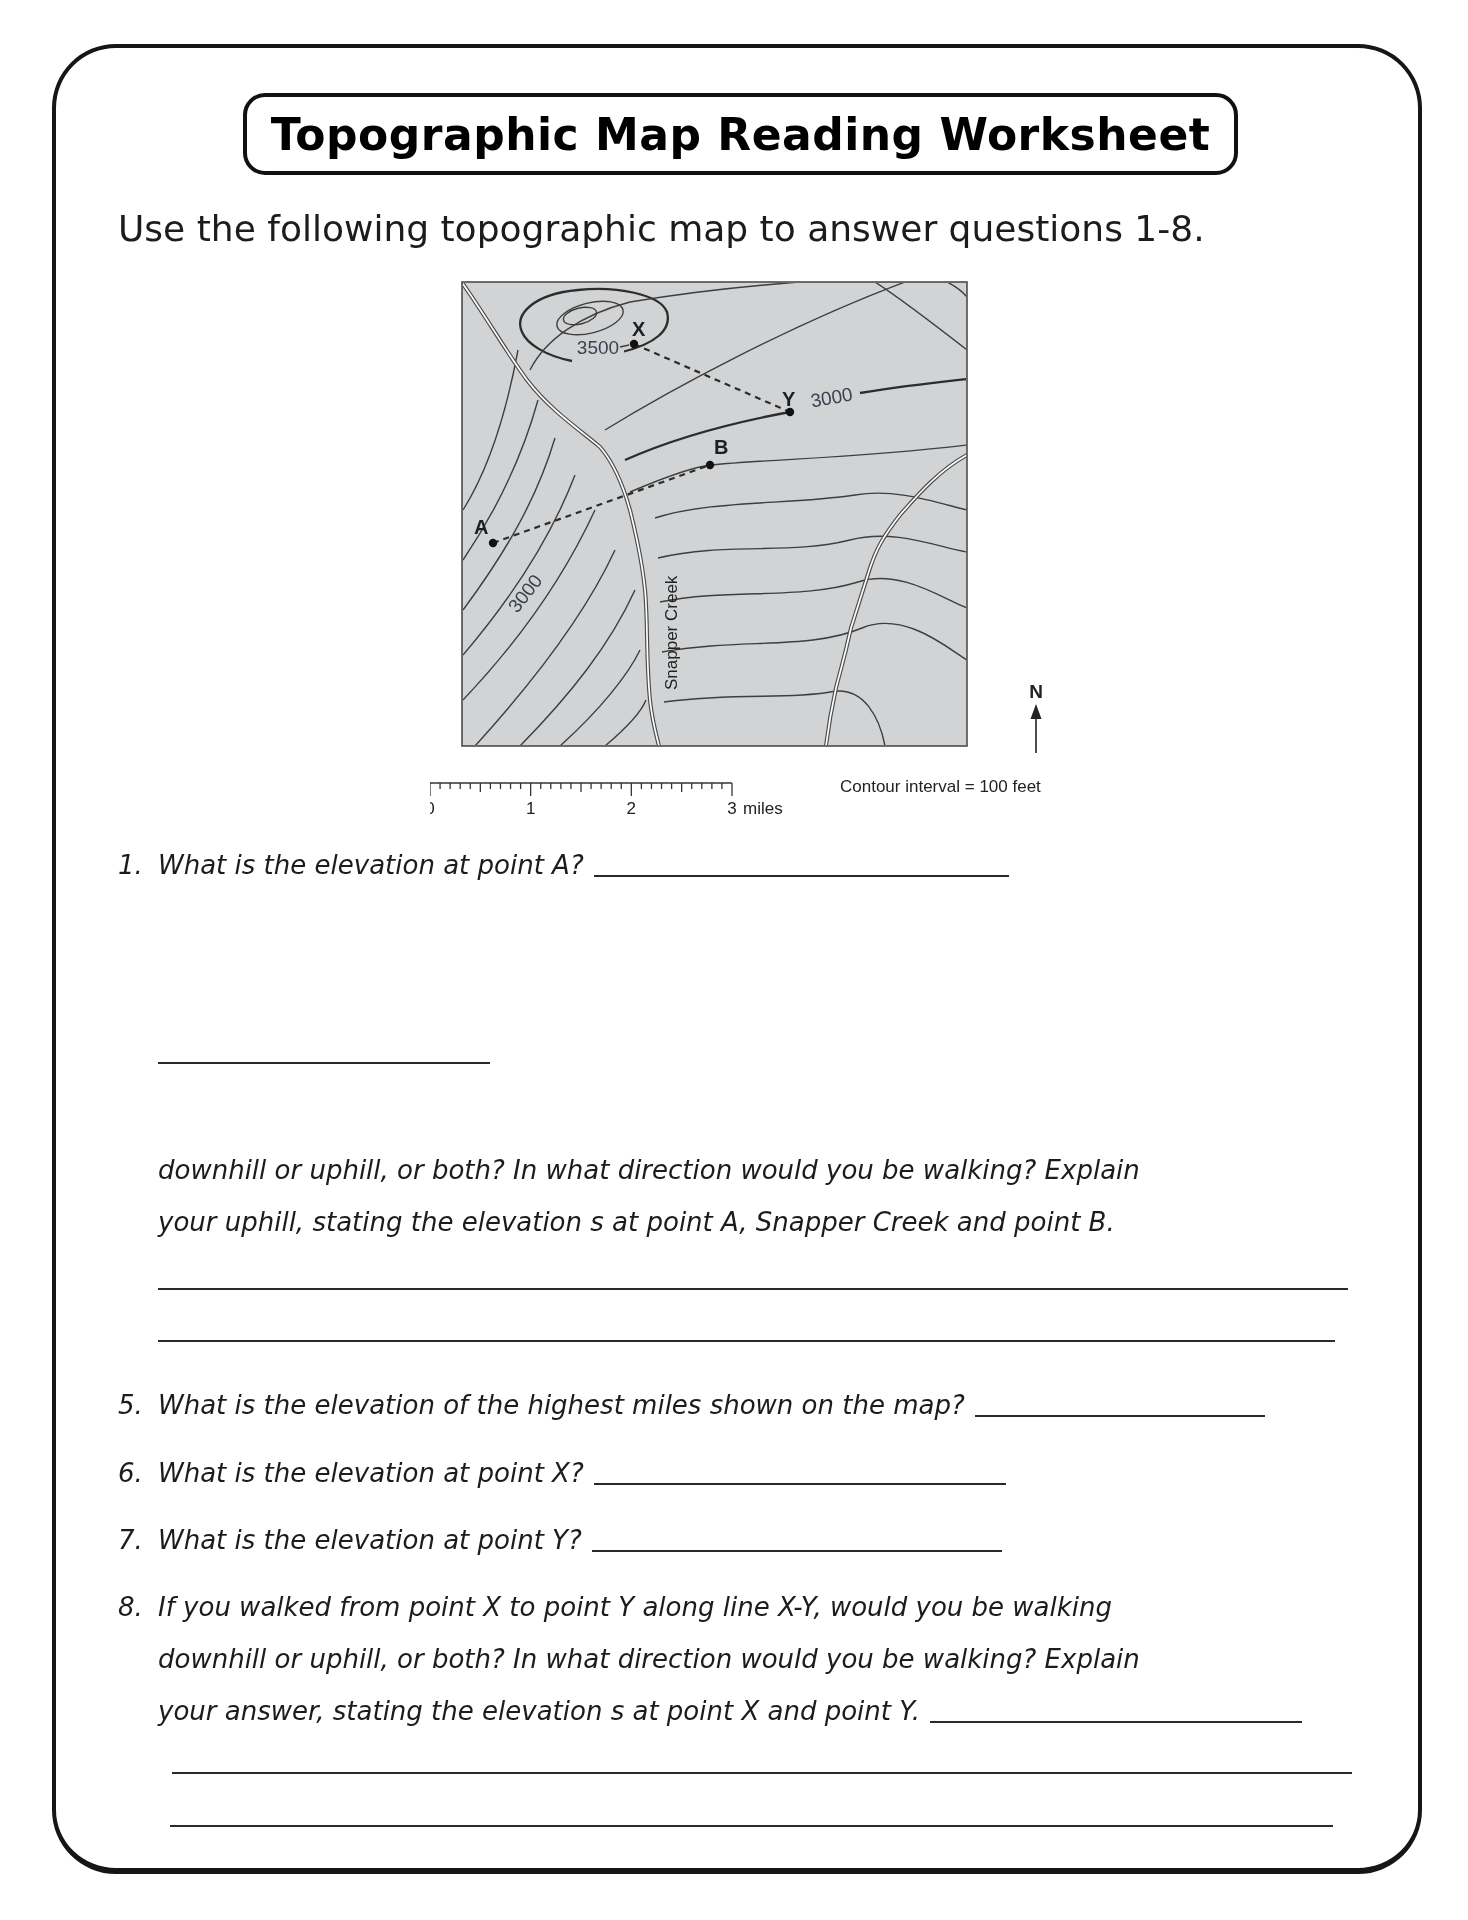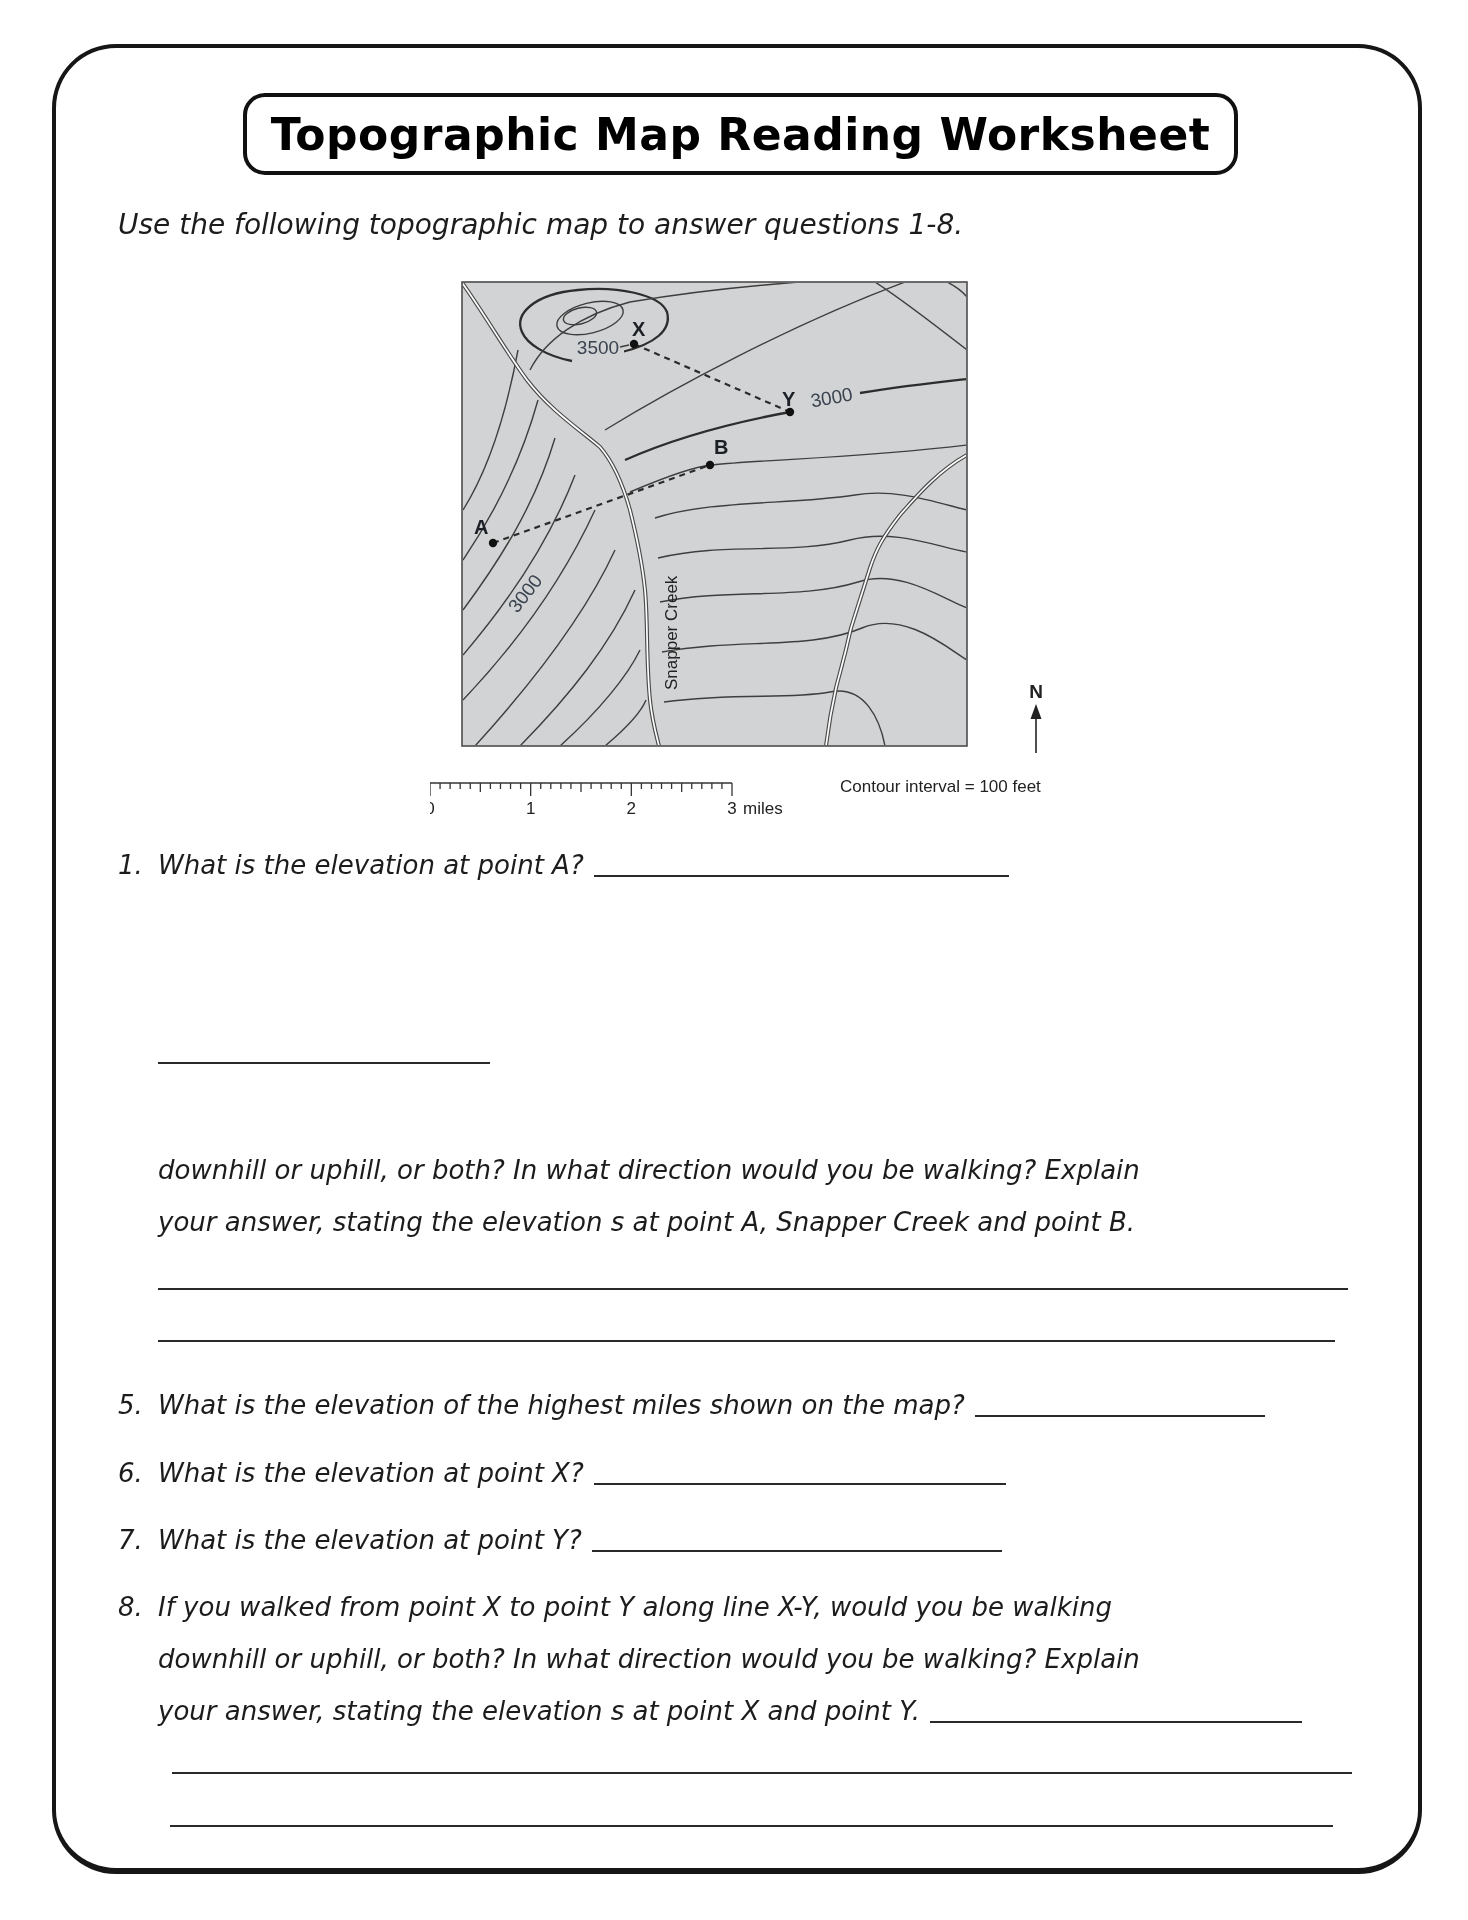--- a/index.html
+++ b/index.html
@@ -3,21 +3,21 @@
 <meta charset="utf-8">
 <style>
   html,body{margin:0;padding:0;background:#ffffff;}
   .page{position:relative;width:1468px;height:1920px;background:#fff;
         font-family:"DejaVu Sans",sans-serif;color:#1c1c1c;overflow:hidden;}
   .outer-border{position:absolute;left:52px;top:44px;width:1362px;height:1820px;
         border:4px solid #161616;border-bottom-width:6px;border-radius:64px;}
   .title-box{position:absolute;left:243px;top:93px;width:987px;height:74px;
         border:4px solid #111;border-radius:22px;display:flex;align-items:center;justify-content:center;}
   .title-box h1{margin:0;font-size:44px;font-weight:bold;letter-spacing:.5px;color:#000;}
-  .instruction{position:absolute;left:118px;top:208px;font-size:28px;font-style:italic;}
+  .instruction{position:absolute;left:118px;top:208px;font-size:36px;}
   .map-figure{position:absolute;left:430px;top:270px;}
   .ql{position:absolute;left:118px;font-size:26px;white-space:nowrap;font-style:italic;}
   .ql .num{display:inline-block;width:40px;}
   .cont{left:158px;}
   .blank{display:inline-block;border-bottom:2.2px solid #2a2a2a;transform:translateY(3px);margin-left:10px;}
   .lineblank{position:absolute;height:30px;border-bottom:2.2px solid #2a2a2a;}
   
   .contour{fill:none;stroke:#3e3e3e;stroke-width:1.4;}
   .contour-thick{fill:none;stroke:#2d2d2d;stroke-width:2.3;}
   .creek-outer{fill:none;stroke:#4a4a4a;stroke-width:4;}
@@ -180,21 +180,21 @@
   </svg>
 
   <div class="ql" style="top:850px">
     <span class="num">1.</span><span>What is the elevation at point A?</span><span class="blank" style="width:415px"></span>
   </div>
 
 
   <div class="lineblank" style="left:158px;top:1032px;width:332px"></div>
 
   <div class="ql cont" style="top:1155px">downhill or uphill, or both?  In what direction would you be walking? Explain</div>
-  <div class="ql cont" style="top:1207px">your answer, stating the elevation s at point A, Snapper Creek and point B.</div>
+  <div class="ql cont" style="top:1207px">your uphill, stating the elevation s at point A, Snapper Creek and point B.</div>
   <div class="lineblank" style="left:158px;top:1258px;width:1190px"></div>
   <div class="lineblank" style="left:158px;top:1310px;width:1177px"></div>
 
   <div class="ql" style="top:1390px">
     <span class="num">5.</span><span>What is the elevation of the highest miles shown on the map?</span><span class="blank" style="width:290px"></span>
   </div>
 
   <div class="ql" style="top:1458px">
     <span class="num">6.</span><span>What is the elevation at point X?</span><span class="blank" style="width:412px"></span>
   </div>

